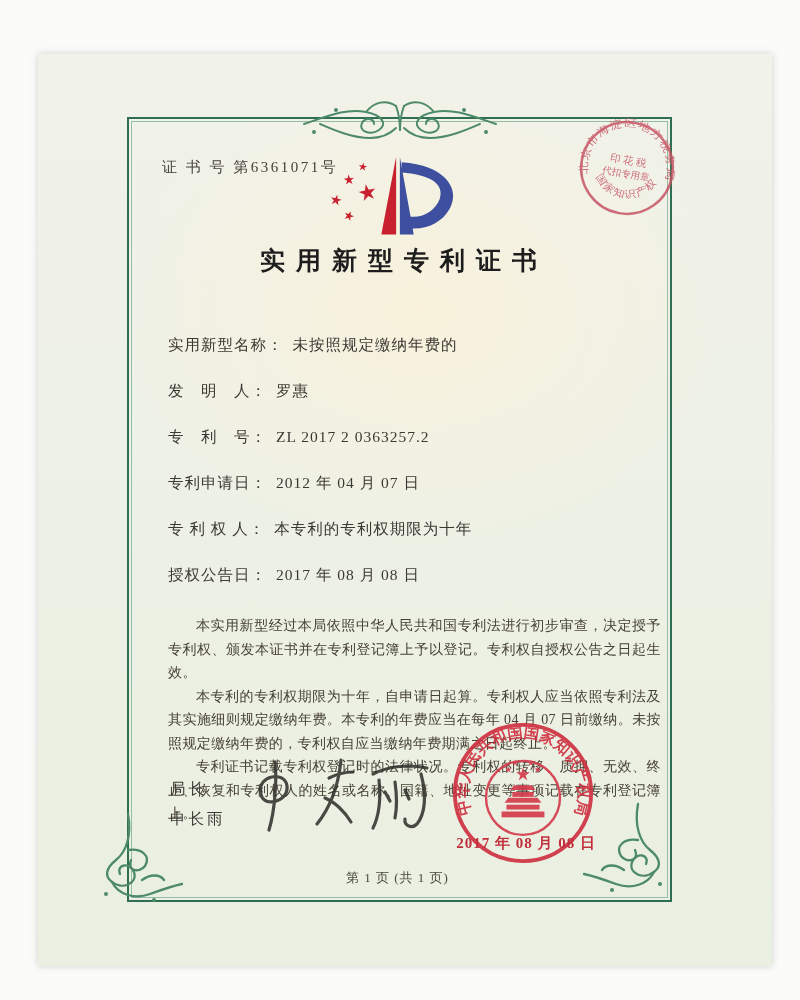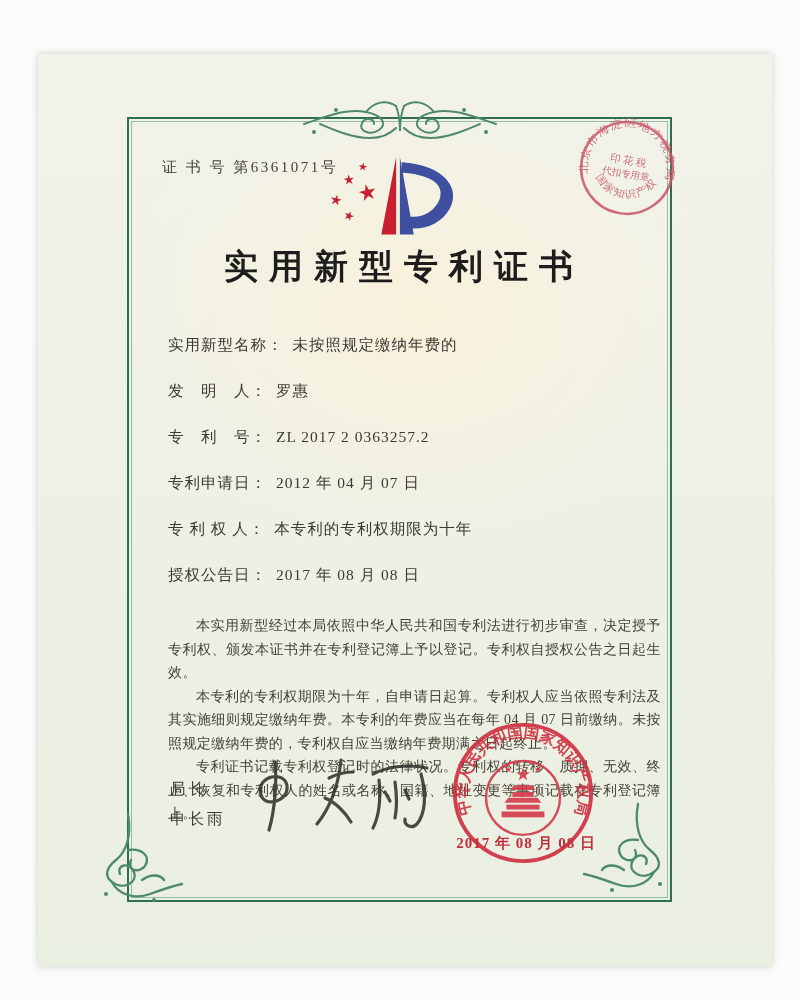--- a/index.html
+++ b/index.html
@@ -23,21 +23,21 @@
   }
   .frame-inner{position:absolute;inset:2px;border:1px solid #93bda4;}
   .cert-no{
     position:absolute;left:124px;top:104px;font-size:15px;color:#45423c;
     letter-spacing:2.5px;
   }
   .logo{position:absolute;left:286px;top:99px;}
   .stamp{position:absolute;left:539px;top:64px;opacity:0.85;}
   .title{
     position:absolute;left:89px;top:190px;width:543px;text-align:center;
-    font-size:34px;font-weight:700;color:#1d1d1d;letter-spacing:11px;text-indent:11px;
+    font-size:25px;font-weight:700;color:#1d1d1d;letter-spacing:11px;text-indent:11px;
   }
   .fields{position:absolute;left:130px;top:281px;width:500px;}
   .field{height:46px;font-size:15.5px;color:#3b3933;letter-spacing:1px;line-height:20px;}
   .field .lbl{margin-right:9px;}
   .paras{
     position:absolute;left:130px;top:521px;width:493px;
     font-size:14px;color:#474135;line-height:23.5px;text-align:justify;letter-spacing:0.4px;margin-top:39px;
   }
   .paras p{margin:0;text-indent:2em;}
   .director{position:absolute;left:132px;top:720px;font-size:15.5px;color:#3b3933;
@@ -204,14 +204,15 @@
       <use href="#star" transform="translate(90,51) scale(0.36)"></use>
       <rect x="53" y="94" width="44" height="6"></rect>
       <rect x="58" y="87" width="34" height="5"></rect>
       <path d="M56,85 L94,85 L90,80 L60,80 Z"></path>
       <rect x="64" y="74" width="22" height="5"></rect>
       <path d="M62,72 L88,72 L84,67 L66,67 Z"></path>
     </g>
   </svg>
   <div class="seal-date">2017 年 08 月 08 日</div>
 
+  <div class="footer">第 1 页 (共 1 页)</div>
 
 </div>
 
 </body></html>

